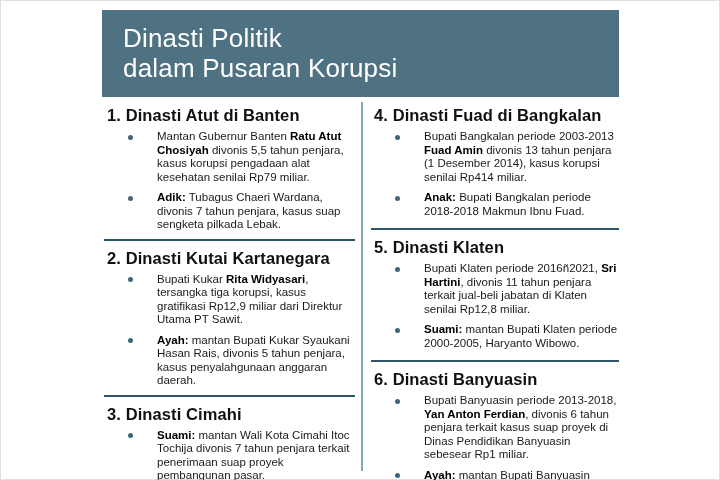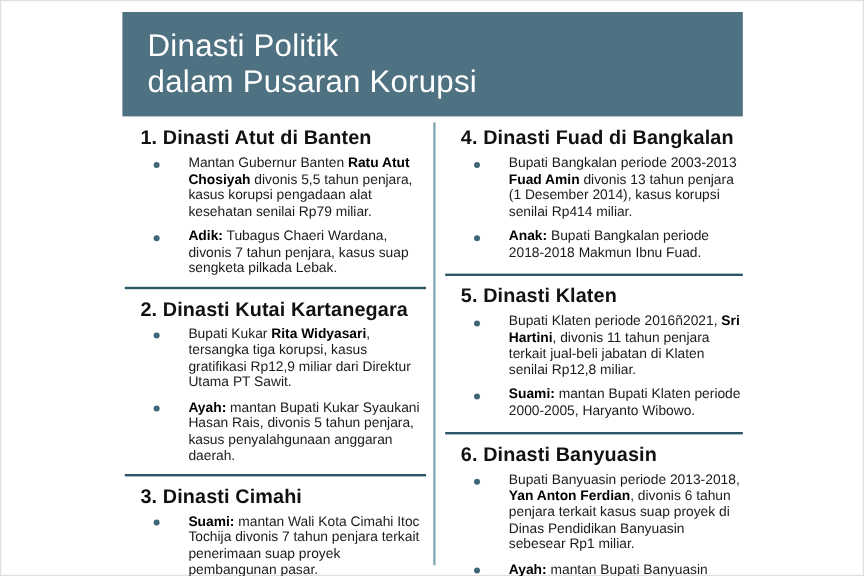--- a/index.html
+++ b/index.html
@@ -53,21 +53,21 @@
     padding: 0 0 0 8px;
     display: flex;
     flex-direction: column;
   }
   .sec { padding: 1px 0 0 3px; }
   .sec-title {
     font-size: 16.5px;
     font-weight: bold;
     color: #111111;
     letter-spacing: 0.1px;
-    margin: 3px 0 5px 10px;
+    margin: 3px 0 5px 0;
   }
   .bullets { margin-left: 21px; }
   .bullet {
     display: flex;
     gap: 24px;
     margin-bottom: 7px;
   }
   .dot {
     flex: none;
     width: 5px; height: 5px;

